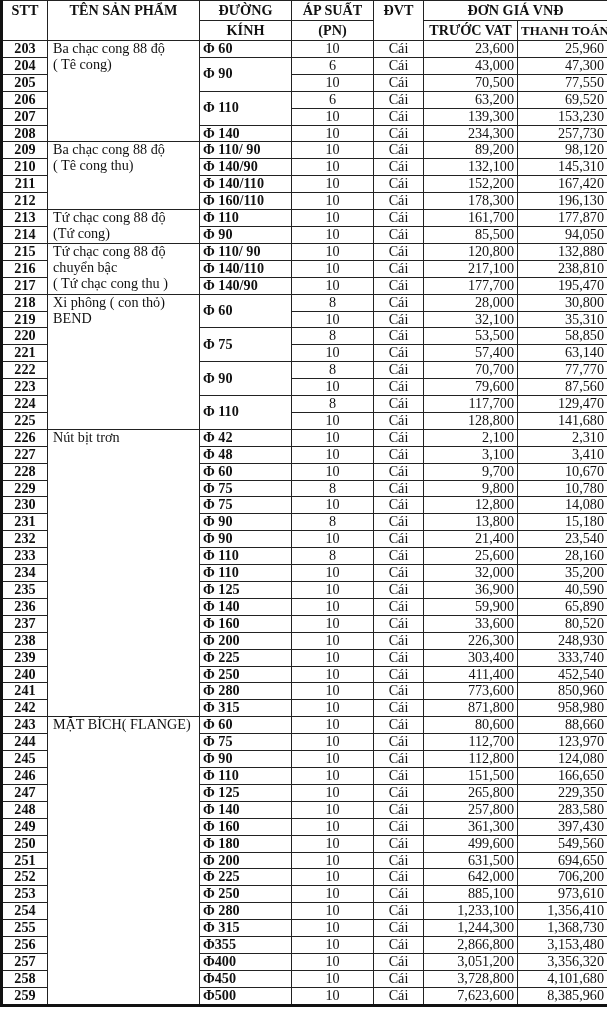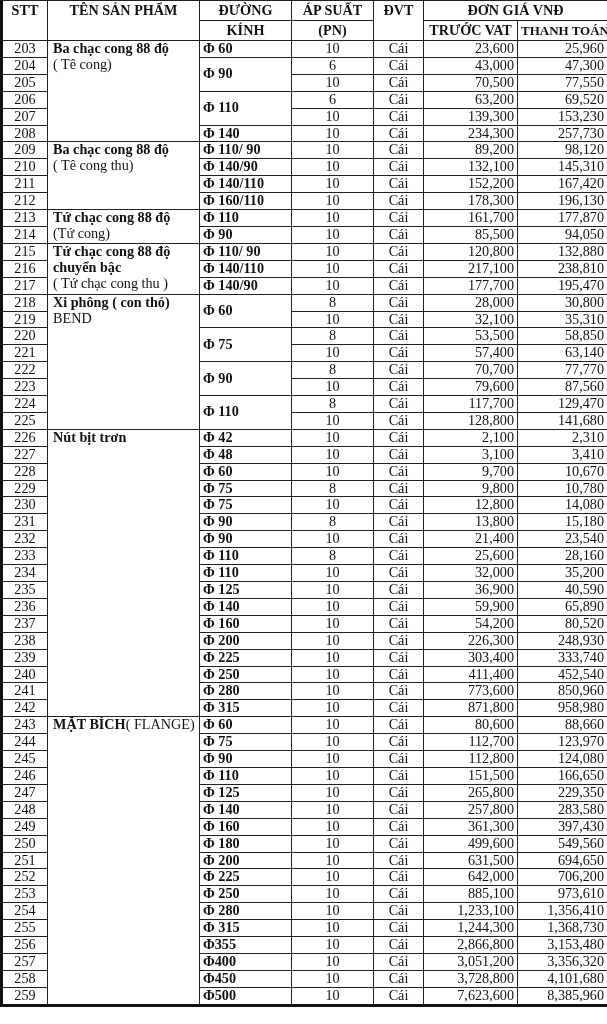--- a/index.html
+++ b/index.html
@@ -3,23 +3,23 @@
 <meta charset="utf-8">
 <style>
   html,body{margin:0;padding:0;background:#fff;}
   body{width:607px;height:1024px;overflow:hidden;font-family:"Liberation Serif","DejaVu Serif",serif;color:#111;}
   table{border-collapse:collapse;width:606px;table-layout:fixed;position:absolute;left:0;top:0;}
   td,th{border:1.4px solid #222;padding:0 3px;font-size:14.2px;line-height:15.9px;height:15.9px;white-space:nowrap;overflow:hidden;}
   th{font-weight:bold;text-align:center;vertical-align:top;padding-top:2px;}
   .h1 th{height:17px;}
   .h2 th{height:17px;}
   th.sm{font-size:13px;}
-  td.stt{text-align:center;}
+  td.stt{text-align:center;font-weight:bold;}
   td.name{vertical-align:top;text-align:left;padding-left:5px;}
-  td.name b{display:block;font-weight:bold;}
+  td.name b{display:block;font-weight:normal;}
   td.name span{display:block;font-weight:normal;}
   td.dk{font-weight:bold;text-align:left;vertical-align:middle;margin-top:16px;}
   td.ap{text-align:center;}
   td.dvt{text-align:center;}
   td.num{text-align:right;}
   table{border-left:3px solid #111;border-bottom:3px solid #111;}
 </style>
 </head>
 <body>
 
@@ -338,21 +338,21 @@
         <td class="ap">10</td>
         <td class="dvt">Cái</td>
         <td class="num">59,900</td>
         <td class="num">65,890</td>
       </tr>
       <tr>
         <td class="stt">237</td>
         <td class="dk">Φ 160</td>
         <td class="ap">10</td>
         <td class="dvt">Cái</td>
-        <td class="num">54,200</td>
+        <td class="num">33,600</td>
         <td class="num">80,520</td>
       </tr>
       <tr>
         <td class="stt">238</td>
         <td class="dk">Φ 200</td>
         <td class="ap">10</td>
         <td class="dvt">Cái</td>
         <td class="num">226,300</td>
         <td class="num">248,930</td>
       </tr>

